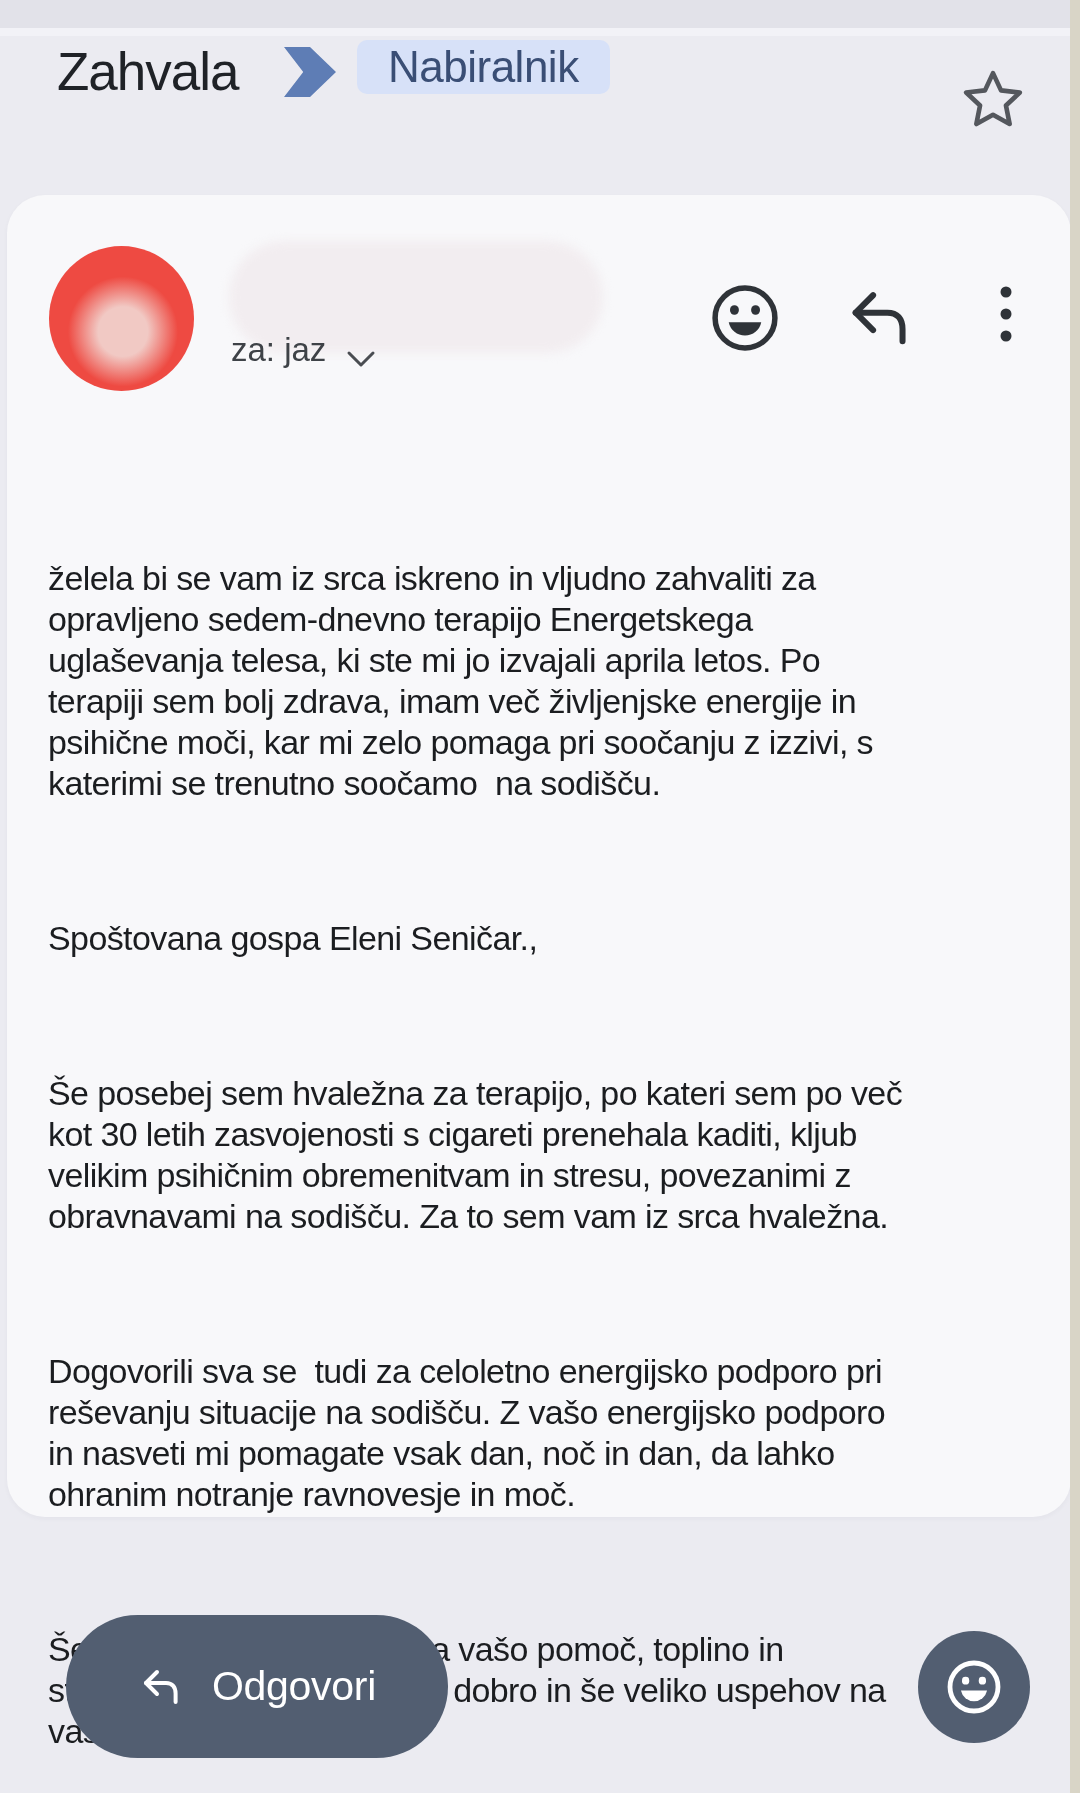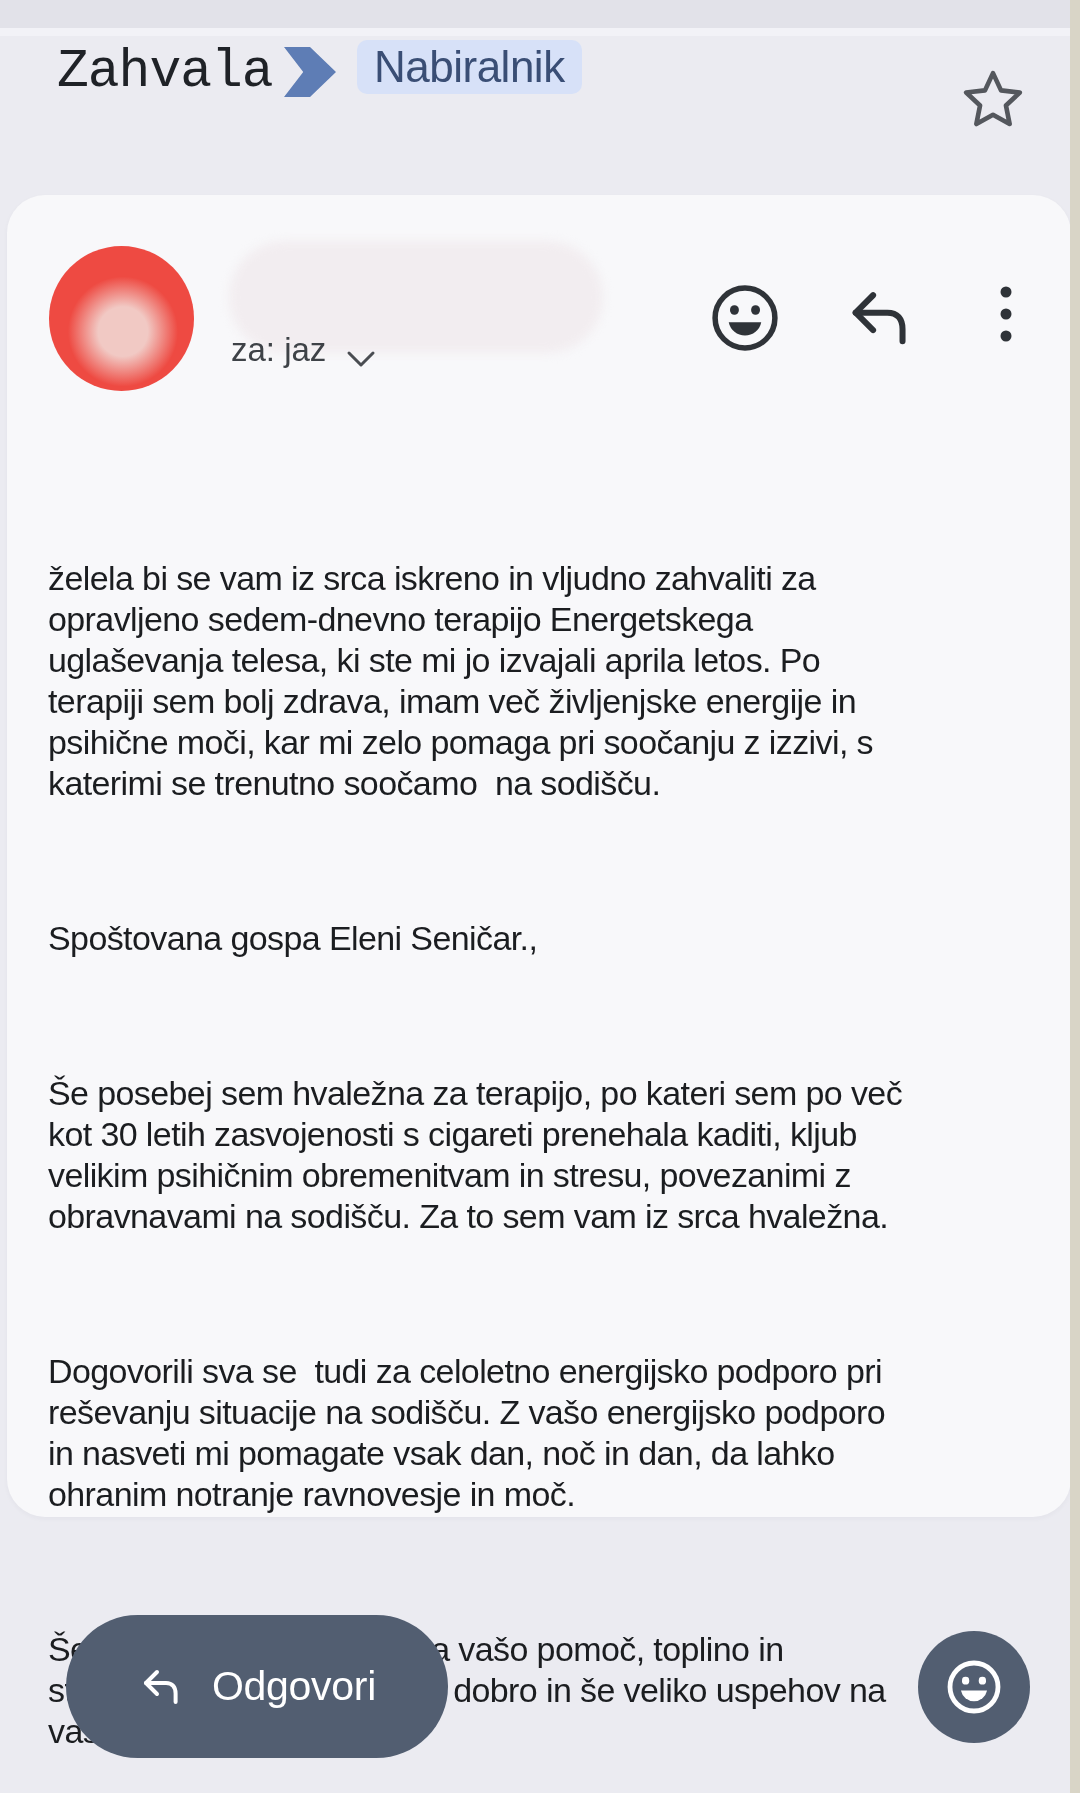--- a/index.html
+++ b/index.html
@@ -10,25 +10,25 @@
     background:#ebebf1; overflow:hidden;
   }
   
   .edge-strip{ position:absolute; top:0; right:0; width:10px; height:100%;
     background:#d9d5c7; z-index:60; }
   
   .top-strip{ position:absolute; top:0; left:0; width:100%; height:36px;
     background:#e2e2e9; border-bottom:8px solid #f2f2f7; }
   
   .subject{ position:absolute; left:57px; top:42px; font-size:53px; line-height:60px;
-    color:#1f2227; letter-spacing:-1px;font-family:Liberation Mono, monospace; }
+    color:#1f2227; letter-spacing:-1px; }
   .banner-arrow{ position:absolute; left:284px; top:47px; width:52px; height:50px;
     background:#5e7db5;
     clip-path:polygon(0 0, 50% 0, 100% 50%, 50% 100%, 0 100%, 37% 50%); }
-  .chip{ position:absolute; left:357px; top:40px; height:54px; padding:0 17px;
+  .chip{ position:absolute; left:357px; top:40px; height:54px; padding:0 31px;
     background:#d7e1f8; border-radius:10px; color:#3a4e75; font-size:44px;
     line-height:54px; letter-spacing:-0.5px; }
   .star-btn{ position:absolute; left:956px; top:62px; width:74px; height:74px;
     background:none; border:none; cursor:pointer; }
   
   .card{ position:absolute; left:7px; top:195px; width:1064px; height:1322px;
     background:#f8f8fa; border-radius:38px; box-shadow:0 2px 5px rgba(60,60,80,.04); }
   .avatar{ position:absolute; left:42px; top:51px; width:145px; height:145px;
     border-radius:50%;
     background:radial-gradient(circle 55px at 51% 59%, #f1c9c4 45%, rgba(241,201,196,0) 100%), #ee4a42;

